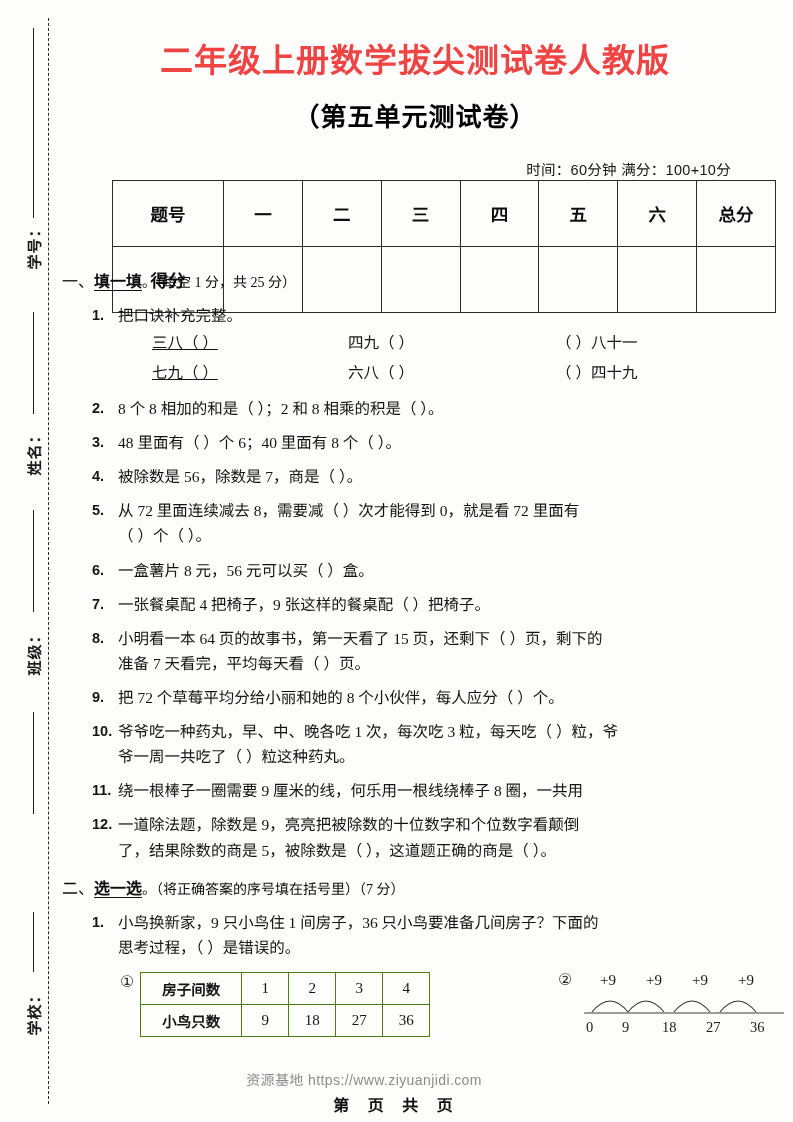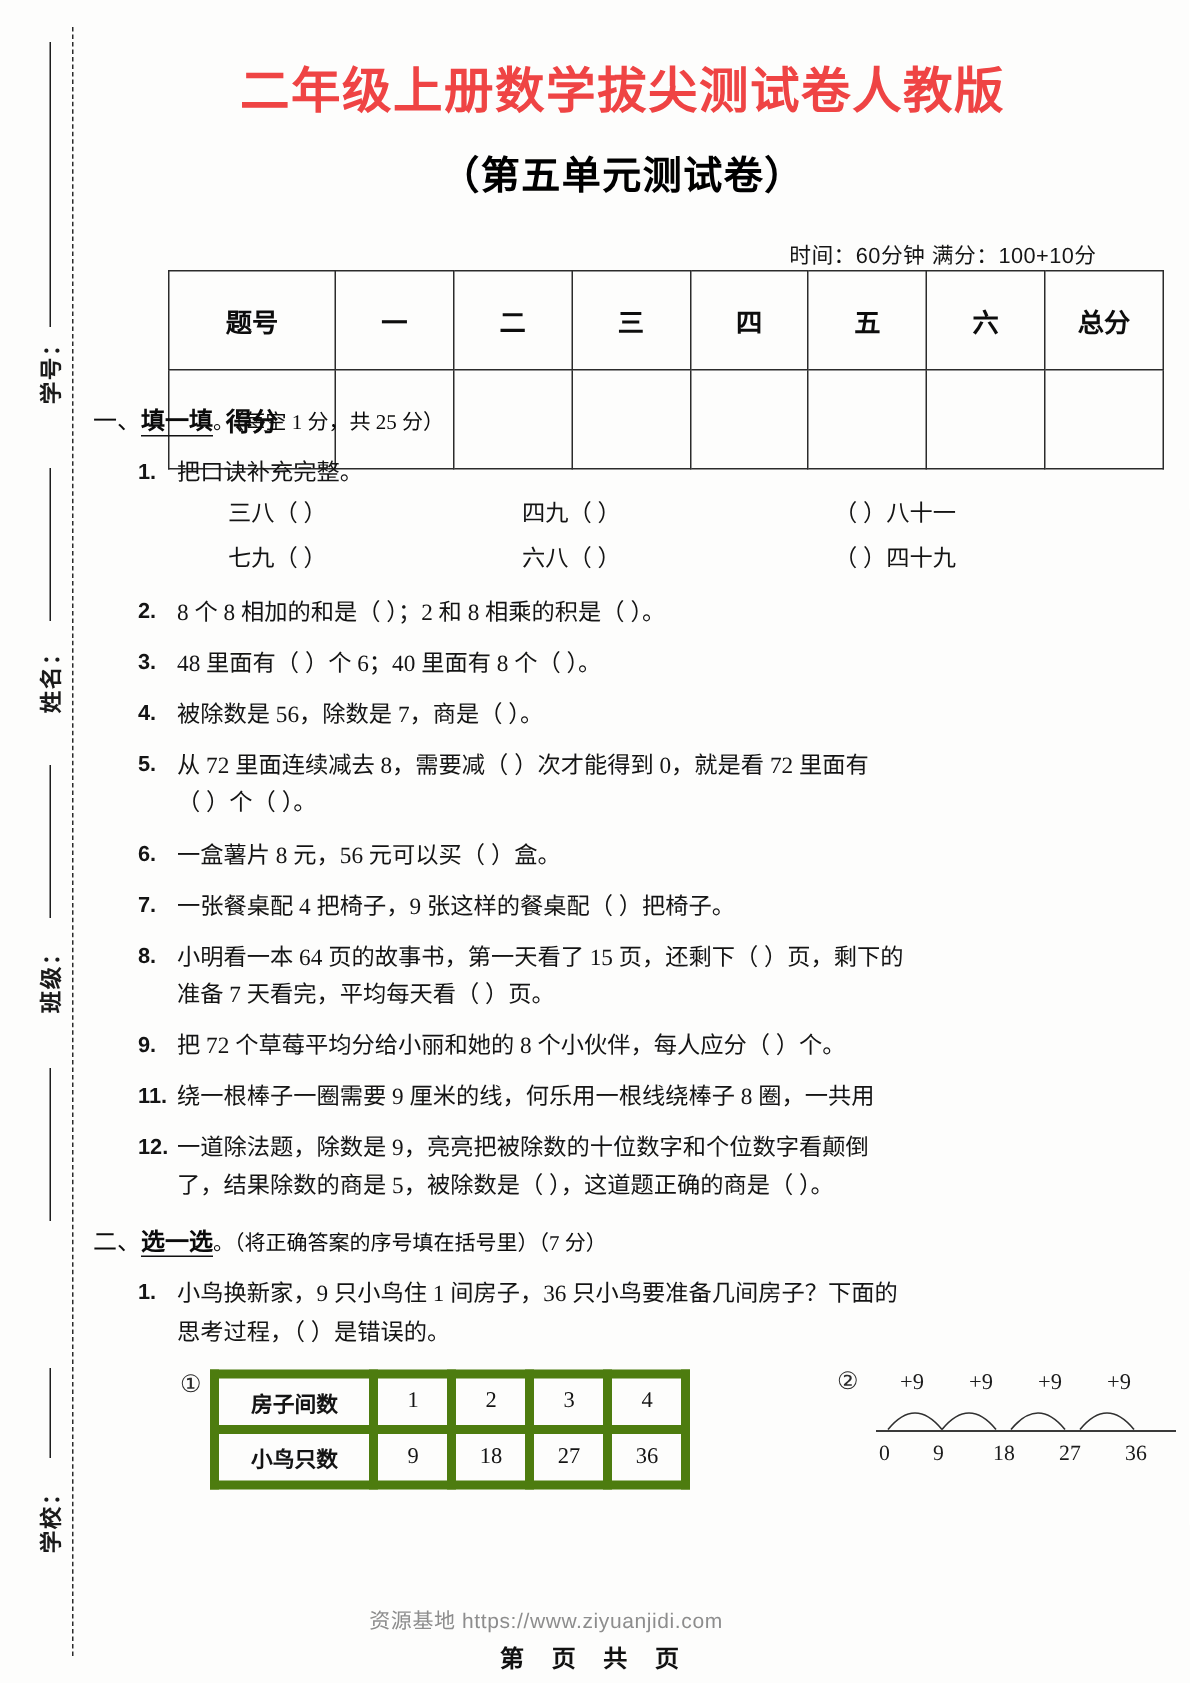--- a/index.html
+++ b/index.html
@@ -161,21 +161,21 @@
   .q-line { display: block; }
 
   
   .koujue {
     display: flex;
     padding-left: 94px;
     font-size: 15.5px;
     line-height: 1.9;
   }
   .koujue span { display: inline-block; }
-  .kj-a { width: 196px; }
+  .kj-a { width: 196px; text-decoration: underline; }
   .kj-b { width: 208px; }
   .kj-c { width: 180px; }
 
   
   .fig-row {
     position: relative;
     margin-top: 6px;
     padding-left: 60px;
     height: 92px;
   }
@@ -191,21 +191,21 @@
     top: 6px;
     display: flex;
     align-items: flex-start;
   }
   .bird-table {
     border-collapse: collapse;
     table-layout: fixed;
     margin-left: 6px;
   }
   .bird-table td {
-    border: 6px solid #4d7c0f;
+    border: 1px solid #4d7c0f;
     height: 31px;
     text-align: center;
     vertical-align: middle;
     font-size: 15px;
     font-family: "Liberation Serif", "DejaVu Serif", serif;
     color: #141414;
     padding: 0 4px;
   }
   .bird-table td.head-cell {
     width: 92px;
@@ -372,20 +372,27 @@
       </div>
     </div>
 
     <div class="q">
       <div class="q-num">9.</div>
       <div class="q-body">
         <span class="q-line">把 72 个草莓平均分给小丽和她的 8 个小伙伴，每人应分（      ）个。</span>
       </div>
     </div>
 
+    <div class="q">
+      <div class="q-num">10.</div>
+      <div class="q-body">
+        <span class="q-line">爷爷吃一种药丸，早、中、晚各吃 1 次，每次吃 3 粒，每天吃（      ）粒，爷</span>
+        <span class="q-line">爷一周一共吃了（      ）粒这种药丸。</span>
+      </div>
+    </div>
 
     <div class="q">
       <div class="q-num">11.</div>
       <div class="q-body">
         <span class="q-line">绕一根棒子一圈需要 9 厘米的线，何乐用一根线绕棒子 8 圈，一共用</span>
       </div>
     </div>
 
     <div class="q">
       <div class="q-num">12.</div>

